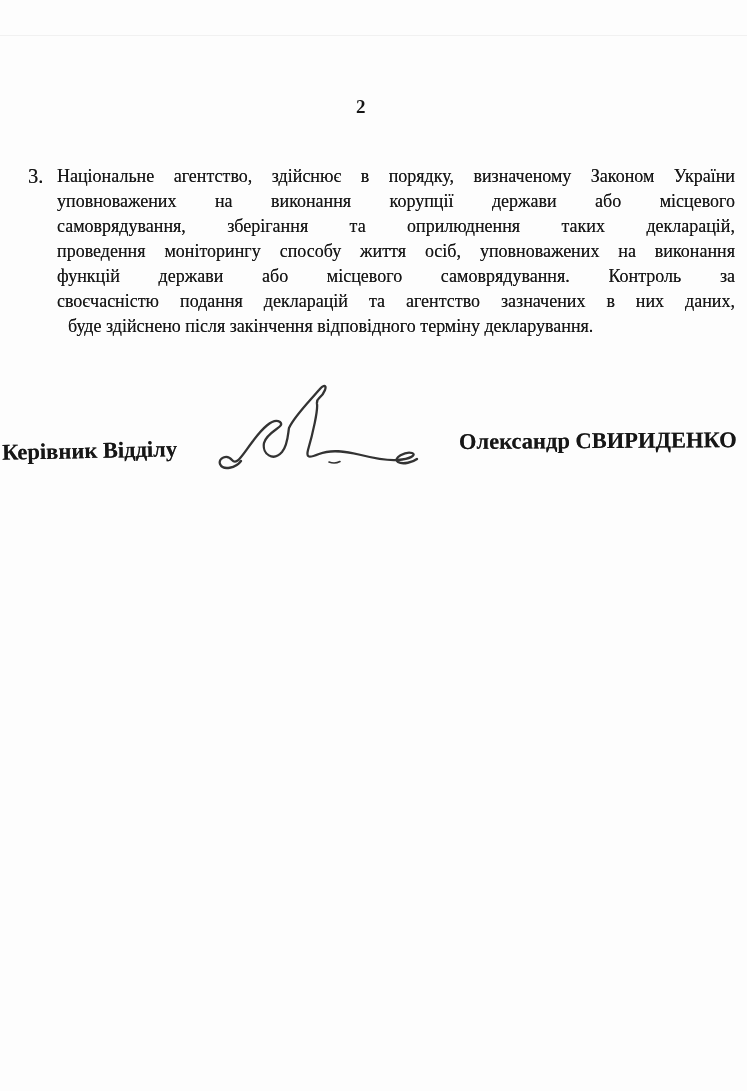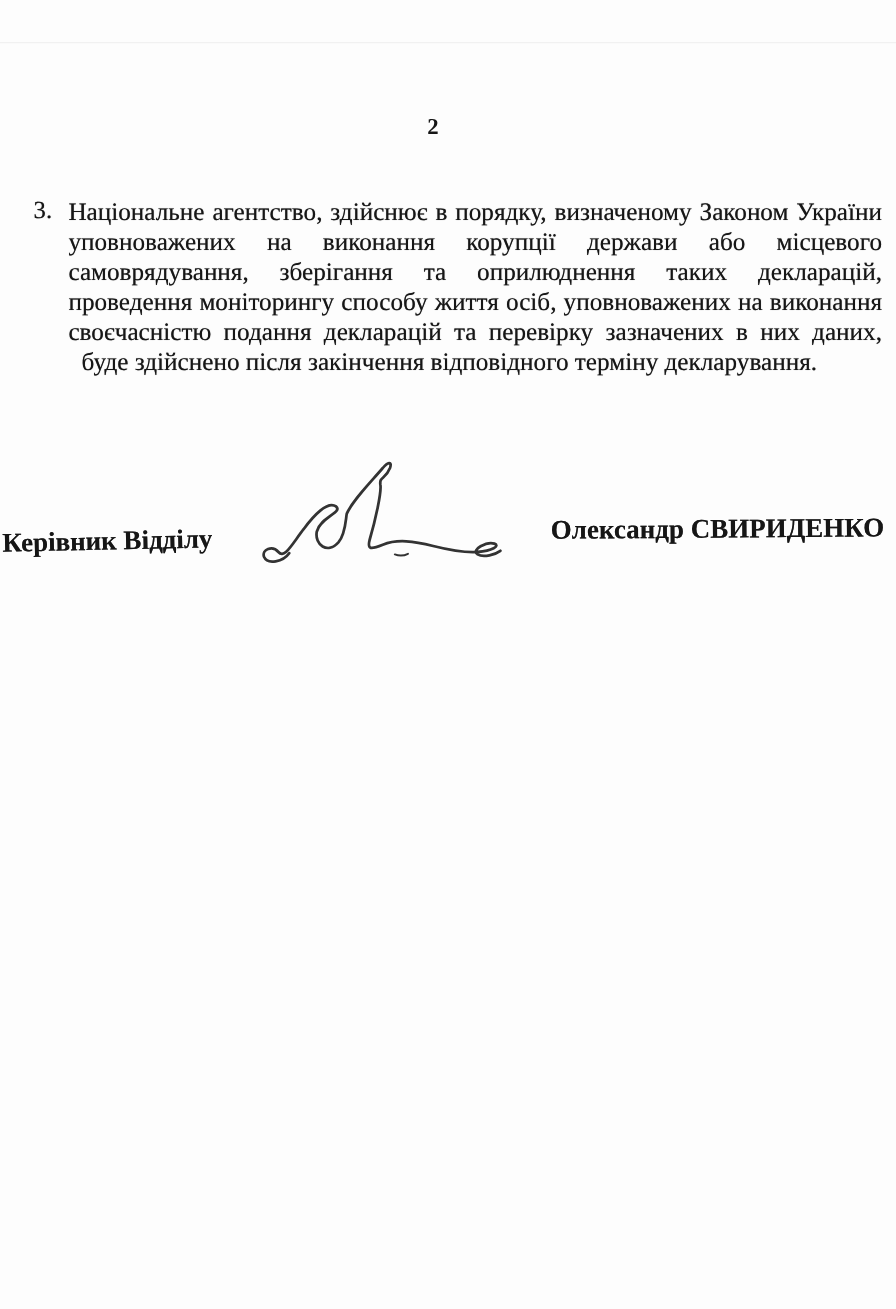--- a/index.html
+++ b/index.html
@@ -47,21 +47,21 @@
     font-size: 20.5px;
     line-height: 25px;
     text-shadow: 0 0 0.6px rgba(0,0,0,0.65);
   }
   .lines {
     margin-left: 29px;
   }
   .line {
     height: 25px;
     line-height: 25px;
-    font-size: 21px;
+    font-size: 18px;
     overflow: hidden;
     white-space: normal;
     text-align: justify;
     text-shadow: 0 0 0.6px rgba(0,0,0,0.65);
   }
   .jline { text-align-last: justify; }
   .lline { text-align-last: left; margin-left: 11px; }
 
   .sig-row {
     position: absolute;
@@ -106,21 +106,22 @@
 
   <div class="page-number">2</div>
 
   <div class="paragraph">
     <span class="marker">3.</span>
     <div class="lines">
       <div class="line jline">Національне агентство, здійснює в порядку, визначеному Законом України</div>
       <div class="line jline">уповноважених на виконання корупції держави або місцевого</div>
       <div class="line jline">самоврядування, зберігання та оприлюднення таких декларацій,</div>
       <div class="line jline">проведення моніторингу способу життя осіб, уповноважених на виконання</div>
-      <div class="line jline">своєчасністю подання декларацій та перевірку зазначених в них даних,</div>
+      <div class="line jline">функцій держави або місцевого самоврядування. Контроль за</div>
+      <div class="line jline">своєчасністю подання декларацій та агентство зазначених в них даних,</div>
       <div class="line lline">буде здійснено після закінчення відповідного терміну декларування.</div>
     </div>
   </div>
 
   <div class="sig-row">
     <div class="sig-title">Керівник Відділу</div>
 
     <svg class="signature-svg" viewBox="0 0 220 100" xmlns="http://www.w3.org/2000/svg">
       <path d="M38 80
                C33 87 20 90 17 83

